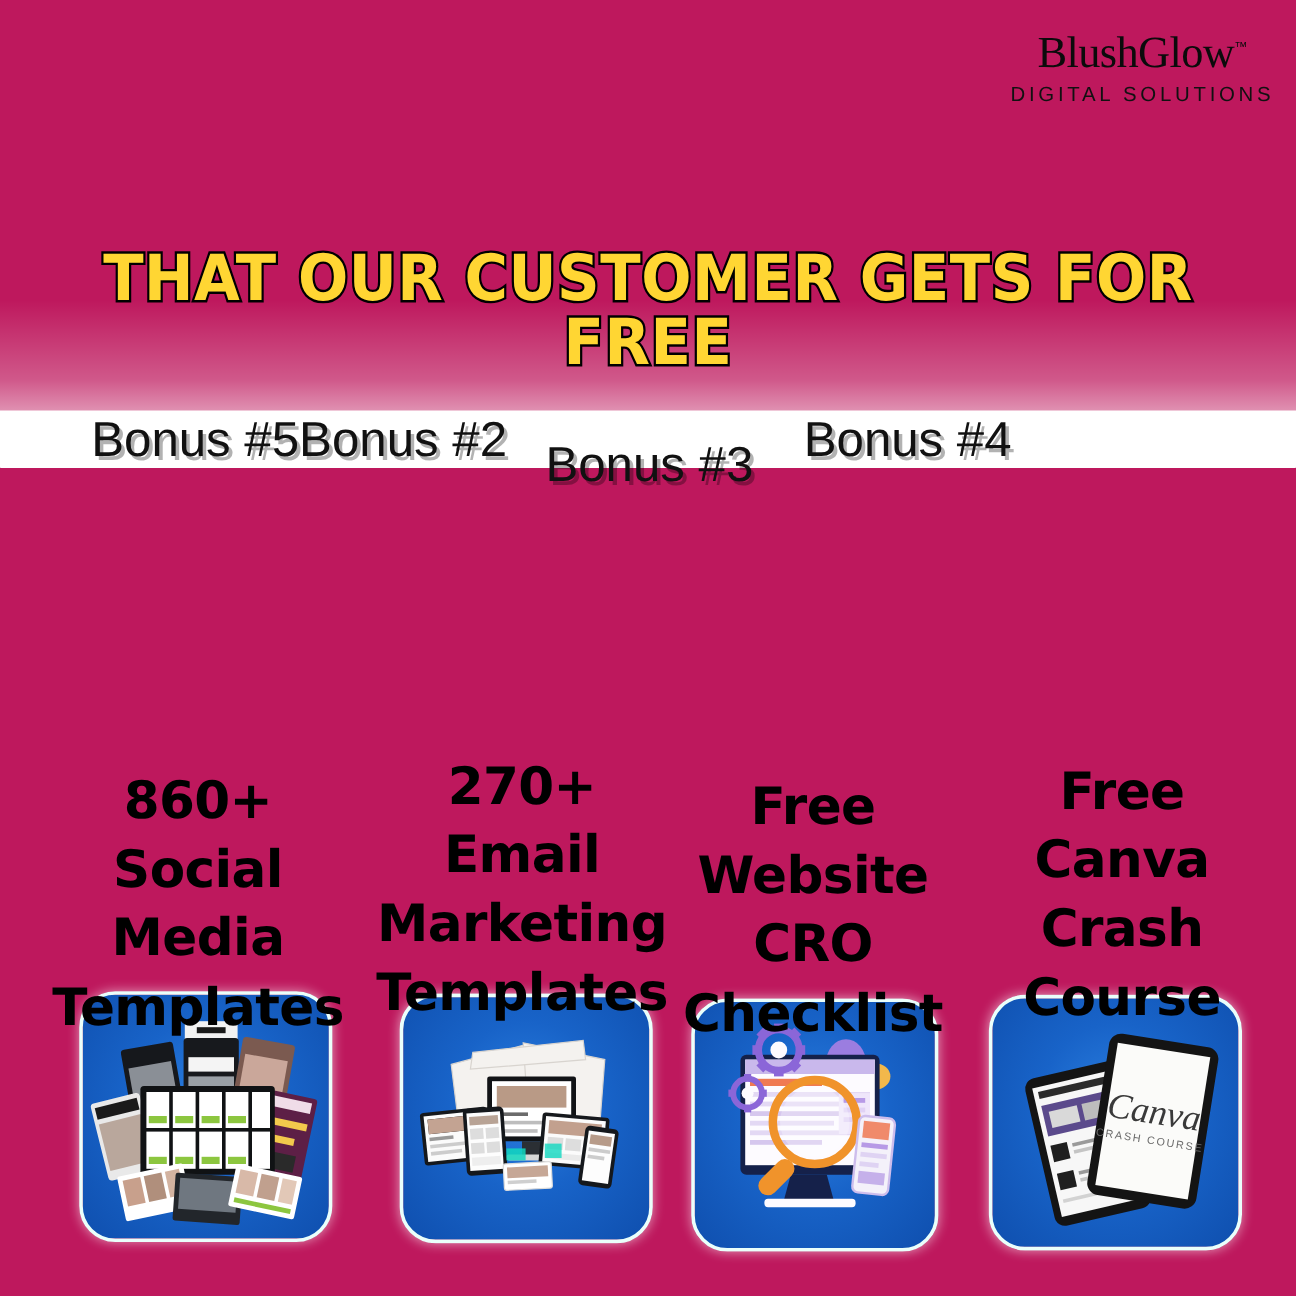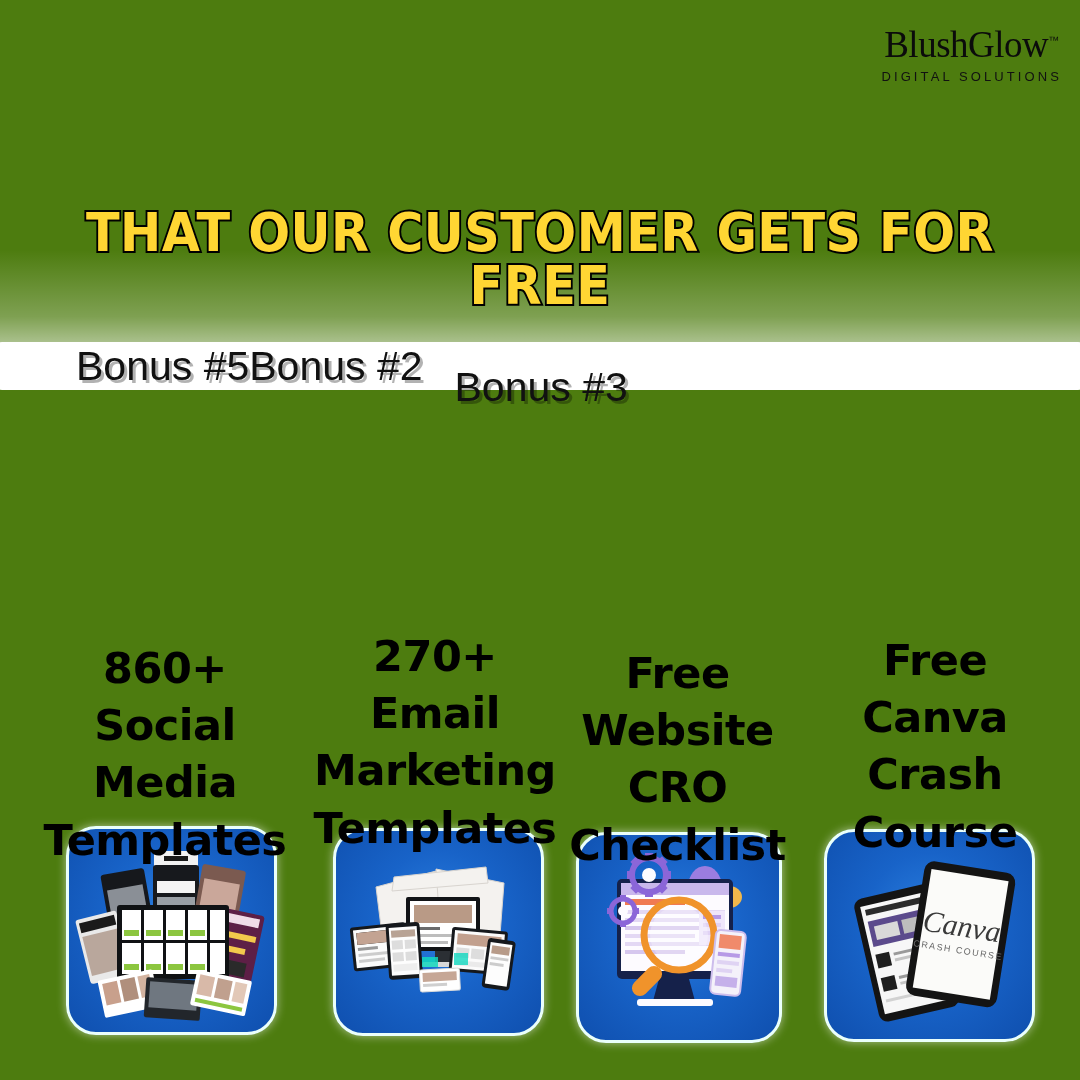--- a/index.html
+++ b/index.html
@@ -2,21 +2,21 @@
 <html><head>
 <meta charset="utf-8">
 <style>
   html,body{margin:0;padding:0;}
   body{
     width:1080px;height:1080px;overflow:hidden;
     background:#04FBCC;
     font-family:"Liberation Sans", sans-serif;
     position:relative;
   }
-  #page{position:relative;width:1080px;height:1080px;overflow:hidden;background:#4d7c0f;}
+  #page{position:relative;width:1080px;height:1080px;overflow:hidden;background:#be185d;}
 
   
   .bg-glow{
     position:absolute;left:0;top:250px;width:1080px;height:95px;
     background:linear-gradient(180deg, rgba(255,255,255,0) 0%, rgba(255,255,255,0.28) 70%, rgba(255,255,255,0.55) 100%);
     pointer-events:none;
   }
 
   
   .logo{
@@ -28,21 +28,21 @@
     font-size:37px; color:#0b0b0b; letter-spacing:-0.5px;
     font-weight:400; position:relative; display:inline-block;
   }
   .logo-tm{
     font-size:11px; vertical-align:super; letter-spacing:0;
     font-family:"Liberation Sans", sans-serif;
   }
   .logo-sub{
     margin-top:7px;
     font-family:"Liberation Sans", sans-serif;
-    font-size:13px; letter-spacing:3.1px; color:#111; font-weight:400;
+    font-size:17px; letter-spacing:3.1px; color:#111; font-weight:400;
   }
 
   
   .headline{
     position:absolute; left:57px; top:76px;
     font-family:"DejaVu Sans", sans-serif;
     font-weight:700;
     font-size:118px;
     line-height:1;
     color:#ffffff;
@@ -135,20 +135,21 @@
     <div class="logo-sub">DIGITAL SOLUTIONS</div>
   </div>
 
   <div class="subhead">THAT OUR CUSTOMER GETS FOR FREE</div>
 
   <div class="band"></div>
   <div class="band-row">
     <div class="band-label bl1">Bonus #5</div>
     <div class="band-label bl2">Bonus #2</div>
     <div class="band-label bl3">Bonus #3</div>
+    <div class="band-label bl4">Bonus #4</div>
   </div>
 
   <div class="cards">
 
     <div class="card card1">
       <svg class="art" viewBox="0 0 205 203">
         <rect x="85" y="22" width="44" height="16" fill="#f2f2f2"></rect>
         <rect x="95" y="27" width="24" height="5" fill="#1a1a1a"></rect>
         <g transform="rotate(-10 70 70)">
           <rect x="36" y="40" width="44" height="68" rx="3" fill="#16181c"></rect>

